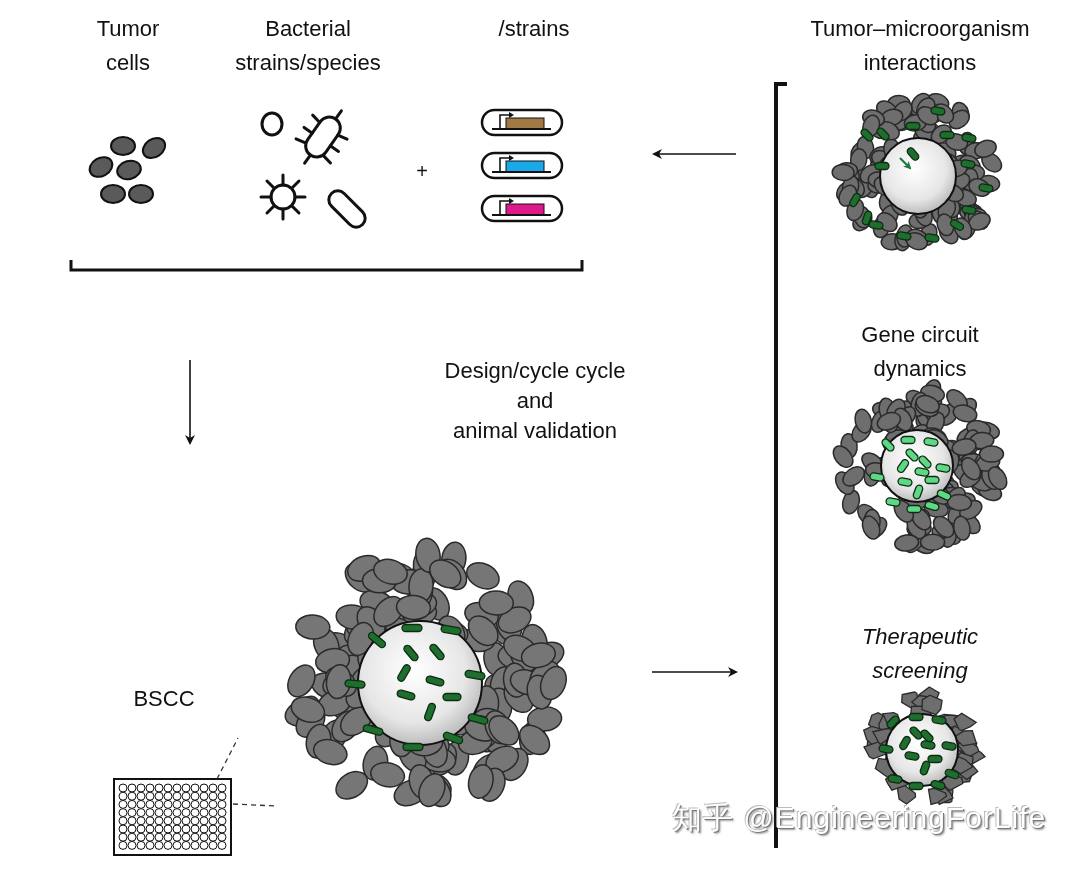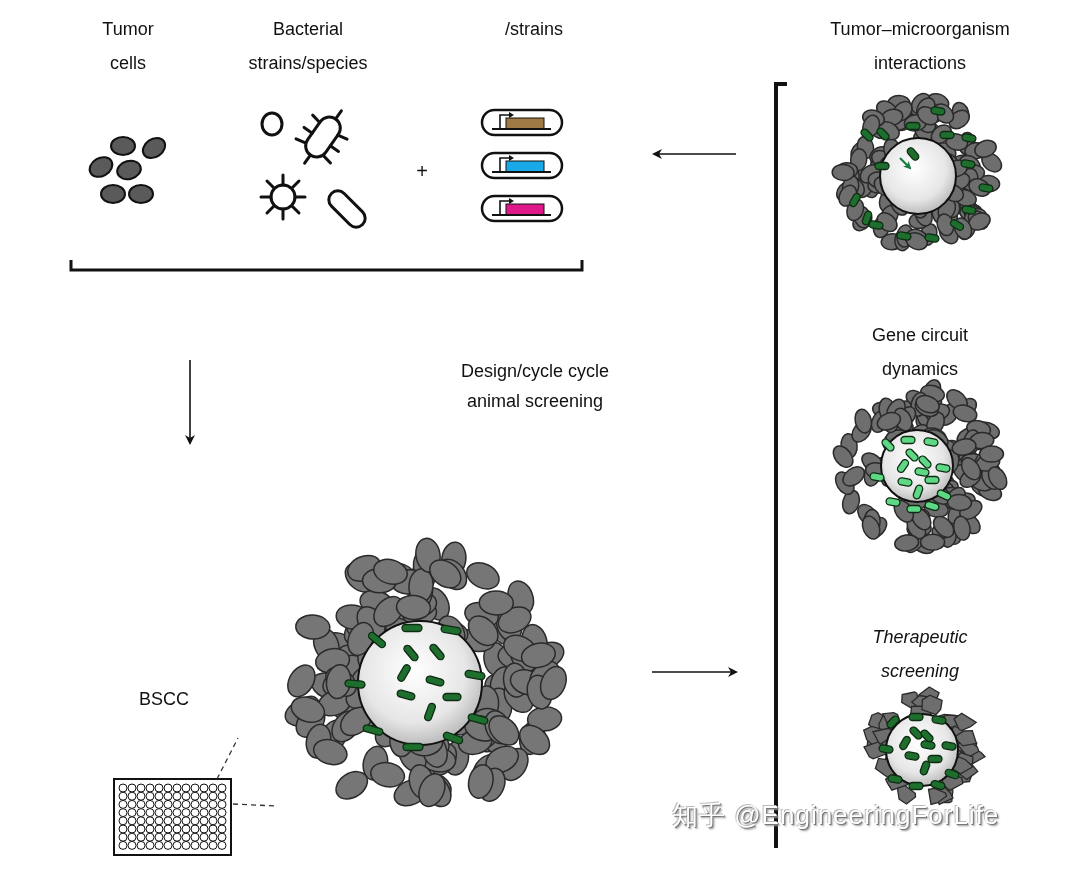--- a/index.html
+++ b/index.html
@@ -1,21 +1,21 @@
 <!DOCTYPE html>
 <html><head>
 <meta charset="utf-8">
 <style>
   html, body { margin: 0; padding: 0; background: #ffffff; }
   body { width: 1080px; height: 869px; position: relative; overflow: hidden;
          font-family: "Liberation Sans", sans-serif; color: #111; }
-  .lbl { position: absolute; text-align: center; font-size: 18px; line-height: 34px; color: #111; white-space: nowrap; }
+  .lbl { position: absolute; text-align: center; font-size: 22px; line-height: 34px; color: #111; white-space: nowrap; }
   .lbl span { display: block; }
   svg.art { position: absolute; left: 0; top: 0; }
-  .wm { position: absolute; left: 672px; top: 798px; font-size: 26px; color: #ffffff;
+  .wm { position: absolute; left: 672px; top: 798px; font-size: 30px; color: #ffffff;
         letter-spacing: 1px; white-space: nowrap;
         text-shadow: 1px 1px 0 #777, -1px -1px 0 #bbb, 2px 2px 2px #999; }
 </style>
 </head>
 <body>
 
 <div class="lbl" style="left:78px; top:12px; width:100px;">
   <span>Tumor</span>
   <span>cells</span>
 </div>
@@ -33,21 +33,22 @@
 <div class="lbl" style="left:820px; top:318px; width:200px;">
   <span>Gene circuit</span>
   <span>dynamics</span>
 </div>
 <div class="lbl" style="left:820px; top:620px; width:200px;font-style:italic;">
   <span>Therapeutic</span>
   <span>screening</span>
 </div>
 <div class="lbl" style="left:405px; top:356px; width:260px; line-height:30px;">
   <span>Design/cycle cycle</span>
-  <span>animal screening</span>
+  <span>and</span>
+  <span>animal validation</span>
 </div>
 <div class="lbl" style="left:410px; top:154px; width:24px; font-size:20px;">+</div>
 <div class="lbl" style="left:122px; top:682px; width:84px;">BSCC</div>
 
 <svg class="art" width="1080" height="869" viewBox="0 0 1080 869">
   <defs>
     <radialGradient id="lumen" cx="45%" cy="40%" r="60%">
       <stop offset="0%" stop-color="#ffffff"></stop>
       <stop offset="70%" stop-color="#e6e6e6"></stop>
       <stop offset="100%" stop-color="#bdbdbd"></stop>

